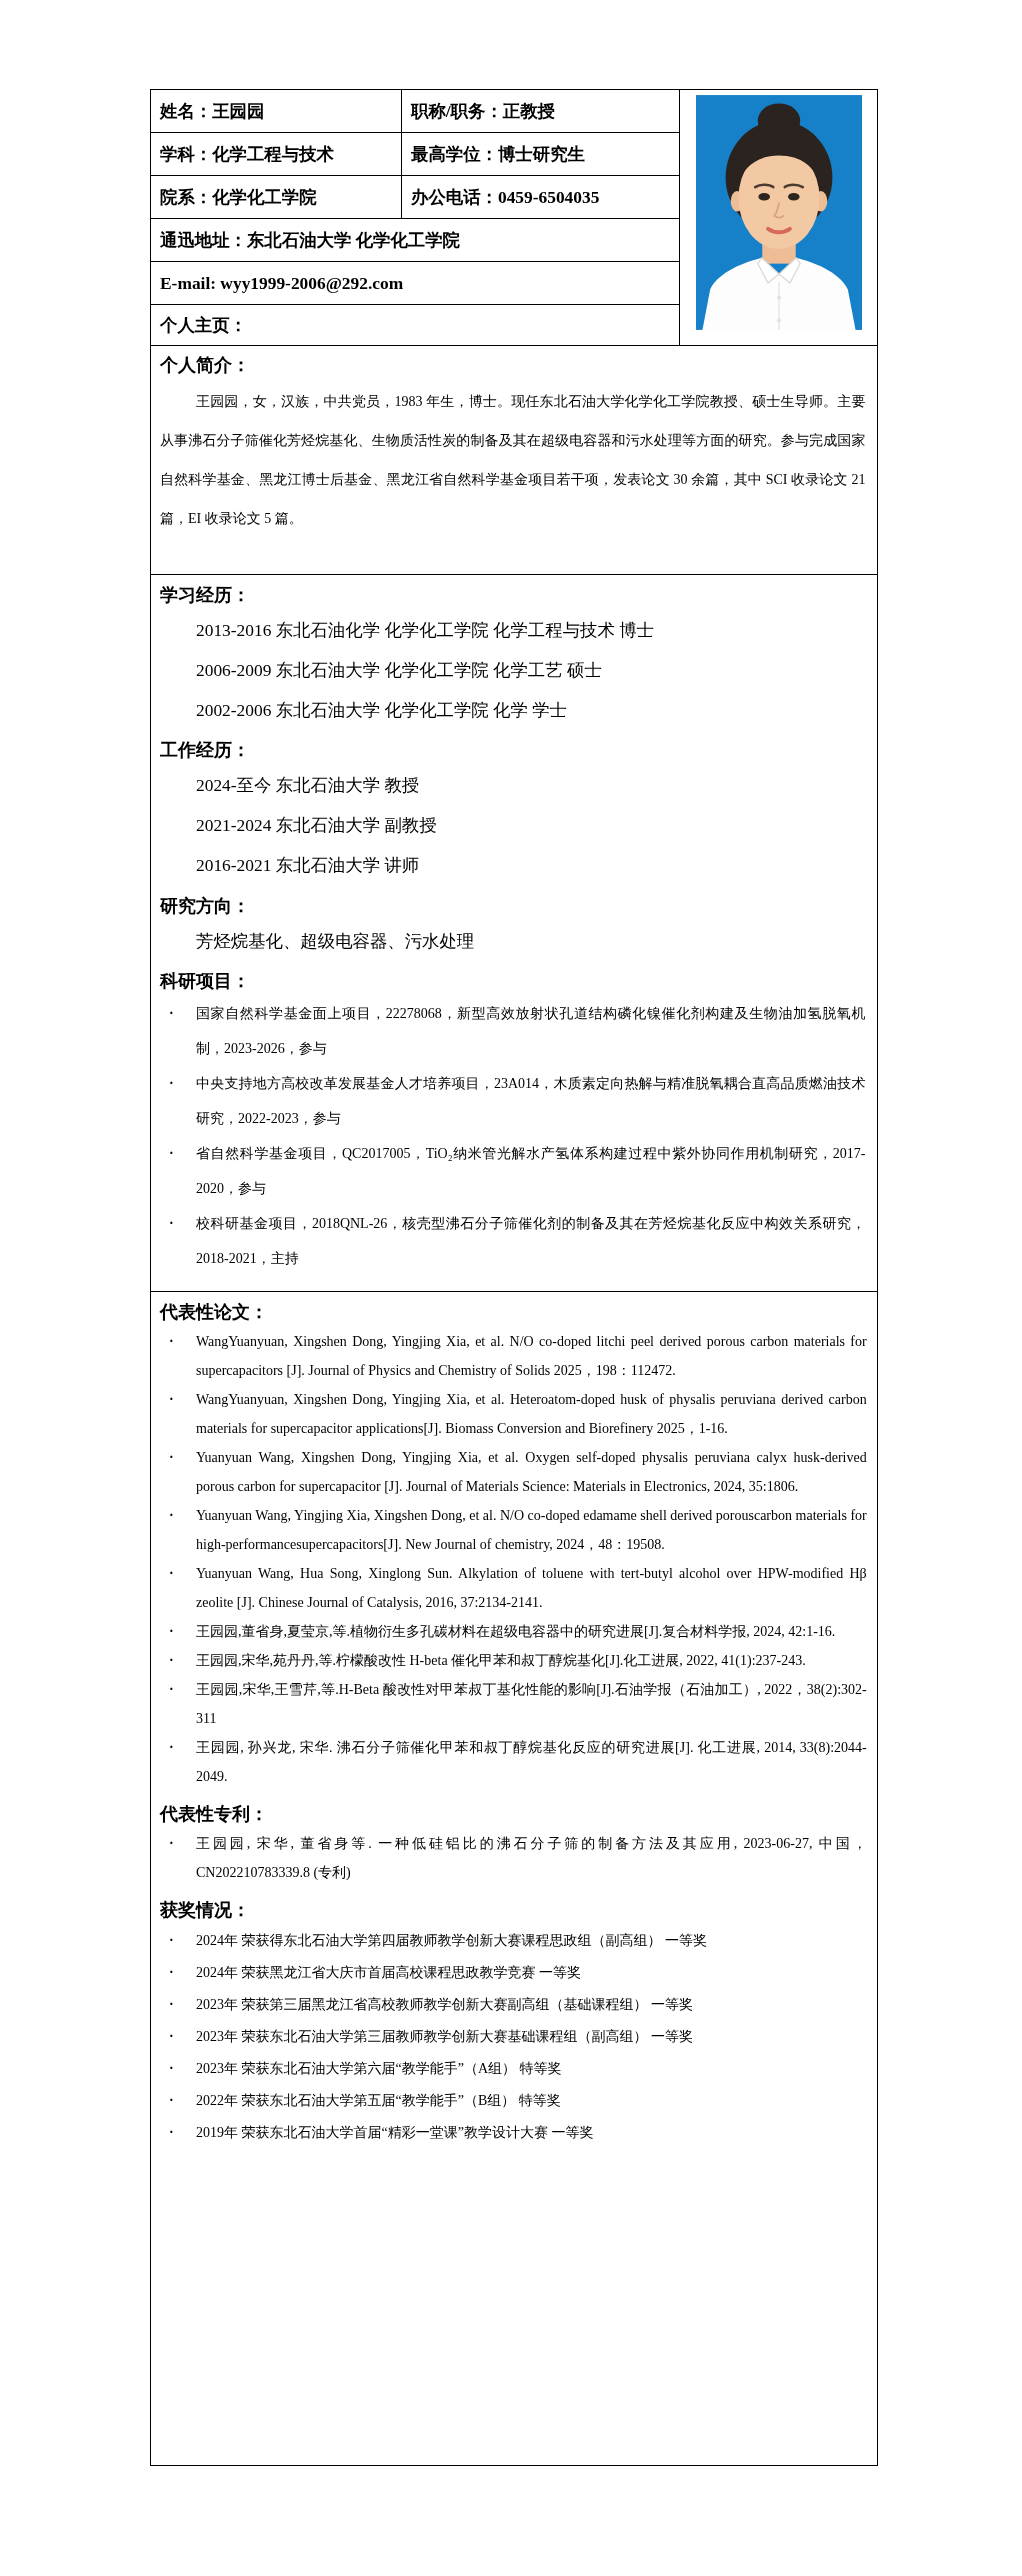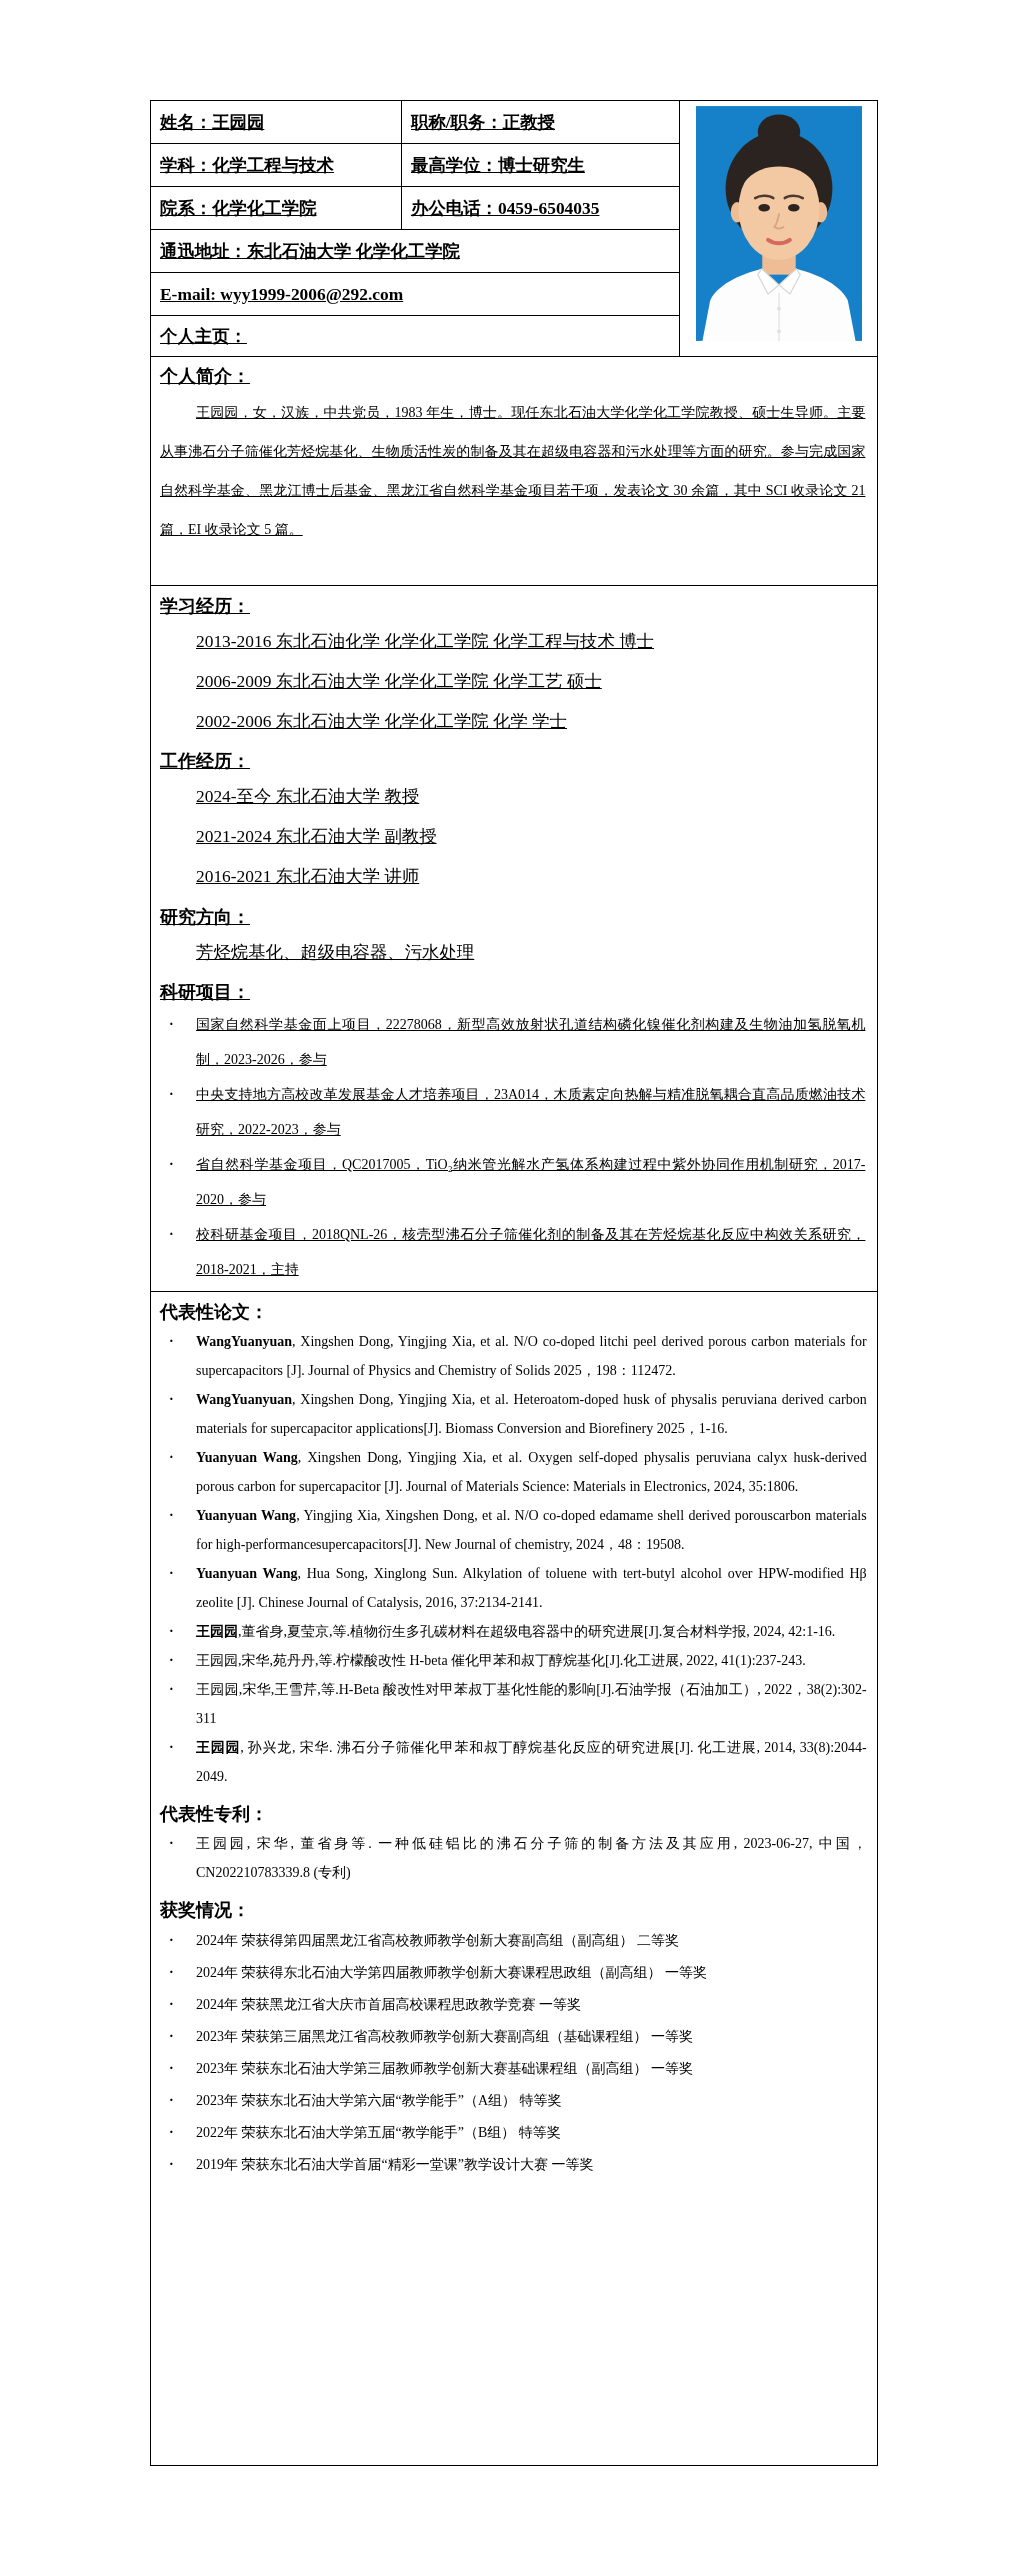--- a/index.html
+++ b/index.html
@@ -5,21 +5,21 @@
   html,body{margin:0;padding:0;}
   body{
     width:1022px;height:2576px;position:relative;background:#ffffff;
     font-family:"Liberation Serif","DejaVu Serif",serif;color:#000;
     -webkit-font-smoothing:antialiased;
   }
   .tbl{
     position:absolute;left:150px;width:728px;border:1.3px solid #000;
     box-sizing:border-box;background:#fff;
   }
-  .tbl1{top:100px;height:1392px;text-decoration:underline;}
+  .tbl1{top:89px;height:1392px;}
   .tbl2{top:1291px;height:1175px;padding:5.2px 10.3px 0 9px;}
 
   
   .info-grid{
     display:grid;grid-template-columns:251px 278px 1fr;
     grid-template-rows:43px 43px 43px 43px 43px 41px;
   }
   .ig-cell{
     border-right:1.3px solid #000;border-bottom:1.3px solid #000;
     display:flex;align-items:center;padding-left:9px;box-sizing:border-box;
@@ -52,21 +52,21 @@
     padding-left:36px;font-size:17.4px;line-height:40px;white-space:nowrap;
   }
   .bullet-item{
     position:relative;padding-left:36px;font-size:14px;text-align:justify;
   }
   .bullet-item::before{
     content:"\00B7";position:absolute;left:9px;top:0;font-weight:bold;
   }
   .proj{line-height:35px;}
   .pub{line-height:29px;}
-  .pb{font-weight:bold;}
+  .pb{font-weight:normal;}
   .award{line-height:32px;text-align:left;}
   .mt{margin-top:5.2px;}
   .mt2{margin-top:7.7px;}
 </style>
 </head>
 <body>
 
 <div class="page">
 
   <div class="tbl tbl1">
@@ -166,21 +166,20 @@
     <div class="bullet-item pub"><span class="pb">Yuanyuan Wang</span><span>, Hua Song, Xinglong Sun. Alkylation of toluene with tert-butyl alcohol over HPW-modified Hβ zeolite [J]. Chinese Journal of Catalysis, 2016, 37:2134-2141.</span></div>
     <div class="bullet-item pub"><span class="pb">王园园</span><span>,董省身,夏莹京,等.植物衍生多孔碳材料在超级电容器中的研究进展[J].复合材料学报, 2024, 42:1-16.</span></div>
     <div class="bullet-item pub"><span class="pb"></span><span>王园园,宋华,苑丹丹,等.柠檬酸改性 H-beta 催化甲苯和叔丁醇烷基化[J].化工进展, 2022, 41(1):237-243.</span></div>
     <div class="bullet-item pub"><span class="pb"></span><span>王园园,宋华,王雪芹,等.H-Beta 酸改性对甲苯叔丁基化性能的影响[J].石油学报（石油加工）, 2022，38(2):302-311</span></div>
     <div class="bullet-item pub"><span class="pb">王园园</span><span>, 孙兴龙, 宋华. 沸石分子筛催化甲苯和叔丁醇烷基化反应的研究进展[J]. 化工进展, 2014, 33(8):2044-2049.</span></div>
 
     <div class="sec-header mt2">代表性专利：</div>
     <div class="bullet-item pub">王园园, 宋华, 董省身等. 一种低硅铝比的沸石分子筛的制备方法及其应用, 2023-06-27, 中国，CN202210783339.8 (专利)</div>
 
     <div class="sec-header mt2">获奖情况：</div>
-    <div class="bullet-item award">2024年 荣获得第四届黑龙江省高校教师教学创新大赛副高组（副高组） 二等奖</div>
     <div class="bullet-item award">2024年 荣获得东北石油大学第四届教师教学创新大赛课程思政组（副高组） 一等奖</div>
     <div class="bullet-item award">2024年 荣获黑龙江省大庆市首届高校课程思政教学竞赛 一等奖</div>
     <div class="bullet-item award">2023年 荣获第三届黑龙江省高校教师教学创新大赛副高组（基础课程组） 一等奖</div>
     <div class="bullet-item award">2023年 荣获东北石油大学第三届教师教学创新大赛基础课程组（副高组） 一等奖</div>
     <div class="bullet-item award">2023年 荣获东北石油大学第六届“教学能手”（A组） 特等奖</div>
     <div class="bullet-item award">2022年 荣获东北石油大学第五届“教学能手”（B组） 特等奖</div>
     <div class="bullet-item award">2019年 荣获东北石油大学首届“精彩一堂课”教学设计大赛 一等奖</div>
   </div>
 
 </div>

